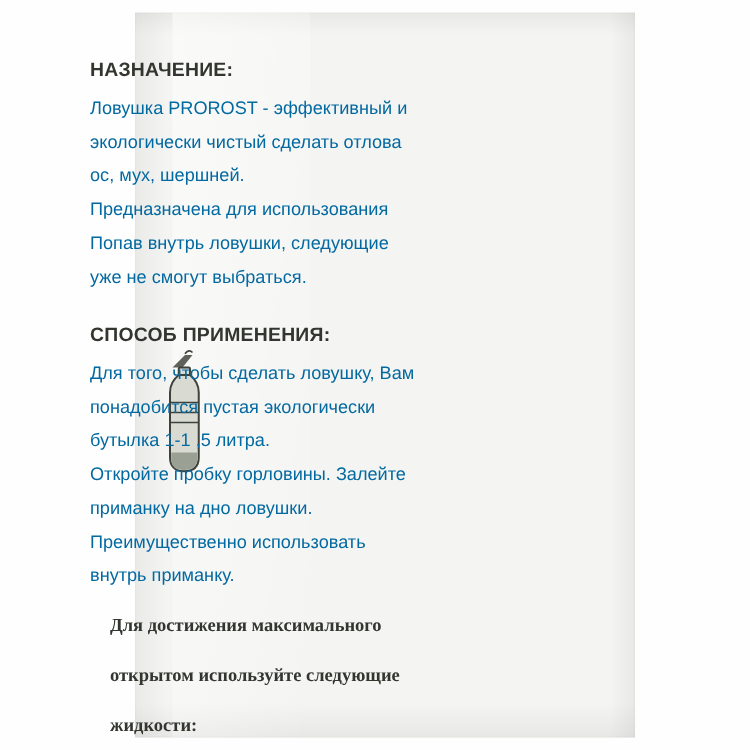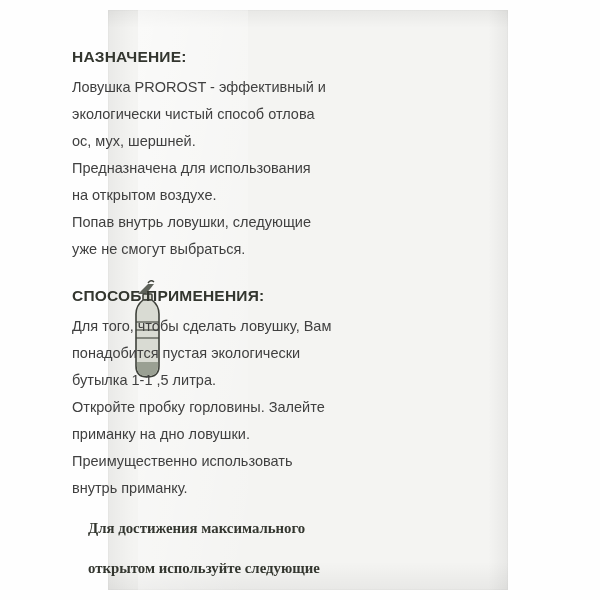--- a/index.html
+++ b/index.html
@@ -62,21 +62,21 @@
     font-weight: bold;
     font-size: 15.5px;
     letter-spacing: 0.2px;
     color: #33362f;
     margin: 0 0 10px 0;
   }
   .para {
     font-size: 14.5px;
     line-height: 23px;
     margin: 0 0 4px 0;
-    color: #404040;
+    color: #0369a1;
   }
   .spacer-lg { height: 22px; }
   .bold-para {
     font-weight: bold;
     font-size: 14.8px;
     line-height: 24px;
     margin: 16px;
     color: #33362f;
     text-align: justify;
     font-family: Liberation Serif, serif;
@@ -124,39 +124,39 @@
         </g>
       </svg>
     </div>
   </div>
 
   <div id="text-block">
 
     <h2 class="heading">НАЗНАЧЕНИЕ:</h2>
 
     <p class="para">Ловушка PROROST - эффективный и</p>
-    <p class="para">экологически чистый способ отлова</p>
+    <p class="para">экологически чистый сделать отлова</p>
     <p class="para">ос, мух, шершней.</p>
     <p class="para">Предназначена для использования</p>
-    <p class="para">на открытом воздухе.</p>
     <p class="para">Попав внутрь ловушки, следующие</p>
     <p class="para">уже не смогут выбраться.</p>
 
     <div class="spacer-lg"></div>
 
     <h2 class="heading">СПОСОБ ПРИМЕНЕНИЯ:</h2>
 
     <div id="how-to-body">
       <p class="para">Для того, чтобы сделать ловушку, Вам</p>
       <p class="para">понадобится пустая экологически</p>
       <p class="para">бутылка 1-1 ,5 литра.</p>
       <p class="para">Откройте пробку горловины. Залейте</p>
       <p class="para">приманку на дно ловушки.</p>
       <p class="para">Преимущественно использовать</p>
       <p class="para">внутрь приманку.</p>
 
       <p class="bold-para">Для достижения максимального</p>
       <p class="bold-para">открытом   используйте следующие</p>
+      <p class="bold-para">жидкости:</p>
     </div>
 
   </div>
 
 </div>
 
 </body></html>

